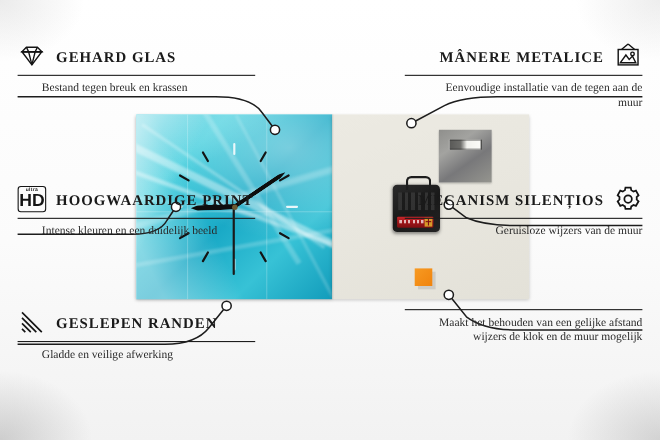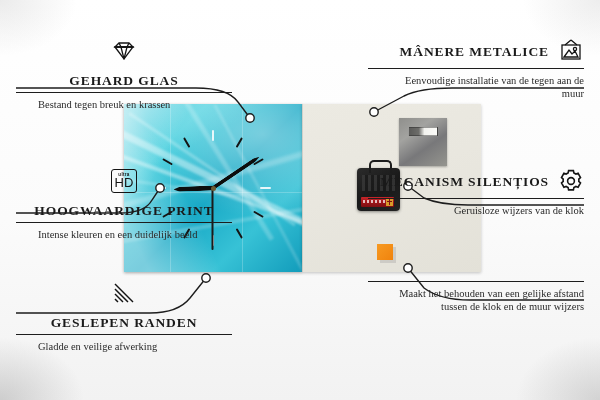--- a/index.html
+++ b/index.html
@@ -90,37 +90,37 @@
   .battery .plus:after{left:1px;top:3px;width:5px;height:1px;}
   .spacer-pad{
     position:absolute;left:74px;top:140px;width:16px;height:16px;
     background:linear-gradient(135deg,#f79a22 0%,#f0830d 100%);
     box-shadow:3px 3px 0 rgba(150,150,150,.30);
   }
 
   
   .callout{position:absolute;width:216px;}
   .callout.right{text-align:right;}
-  .co-head{display:flex;align-items:center;gap:9px;flex-direction:column;}
+  .co-head{display:flex;align-items:center;gap:9px;}
   .callout.right .co-head{flex-direction:row-reverse;}
   .co-title{
     font-size:13.5px;line-height:15px;letter-spacing:.9px;
     font-weight:700;color:#1a1a1a;text-transform:uppercase;
     font-family:"Liberation Serif",serif;
   }
   .rule{height:1.3px;background:#1d1d1d;margin:4px 0 5px;}
   .co-sub{font-size:10.5px;line-height:13px;color:#2a2a2a;font-family:"Liberation Serif",serif;margin-left:22px;}
   .ico{width:26px;height:26px;flex:0 0 26px;display:flex;align-items:center;justify-content:center;}
   .ico svg{display:block;}
   .hd-badge{
     width:26px;height:22px;border:1.6px solid #141414;border-radius:3px;
     display:flex;flex-direction:column;align-items:center;justify-content:center;line-height:1;
   }
   .hd-badge .u{font-size:4.5px;letter-spacing:.3px;font-weight:700;color:#141414;font-family:"Liberation Sans",sans-serif;}
-  .hd-badge .h{font-size:13px;font-weight:400;color:#141414;font-family:"Liberation Sans",sans-serif;margin-top:-1px;}
+  .hd-badge .h{font-size:16px;font-weight:700;color:#141414;font-family:"Liberation Sans",sans-serif;margin-top:-1px;}
 
   
   #c-glass{left:16px;top:38px;}
   #c-print{left:16px;top:168px;}
   #c-edges{left:16px;top:280px;}
   #c-handles{left:368px;top:38px;}
   #c-mech{left:368px;top:168px;}
   #c-spacer{left:368px;top:277px;width:216px;}
 
   .lines{position:absolute;inset:0;pointer-events:none;}
@@ -300,20 +300,20 @@
         <svg width="26" height="26" viewBox="0 0 26 26">
           <g fill="none" stroke="#141414" stroke-width="1.6">
             <path d="M10.6,2.6 h4.8 l.5,2.3 a8,8 0 0 1 2,1.2 l2.2-.8 2.4,4.2 -1.7,1.6 a8,8 0 0 1 0,2.3 l1.7,1.6 -2.4,4.2 -2.2-.8 a8,8 0 0 1 -2,1.2 l-.5,2.3 h-4.8 l-.5-2.3 a8,8 0 0 1 -2-1.2 l-2.2,.8 -2.4-4.2 1.7-1.6 a8,8 0 0 1 0-2.3 l-1.7-1.6 2.4-4.2 2.2,.8 a8,8 0 0 1 2-1.2 Z"></path>
             <circle cx="13" cy="13" r="3.4"></circle>
           </g>
         </svg>
       </span>
       <span class="co-title">MECANISM SILENȚIOS</span>
     </div>
     <div class="rule"></div>
-    <div class="co-sub">Geruisloze wijzers van de klok</div>
+    <div class="co-sub">Geruisloze wijzers van de muur</div>
   </div>
 
   <div class="callout right" id="c-spacer">
     <div class="rule"></div>
-    <div class="co-sub">Maakt het behouden van een gelijke afstand tussen de klok en de muur wijzers</div>
+    <div class="co-sub">Maakt het behouden van een gelijke afstand wijzers de klok en de muur mogelijk</div>
   </div>
 </div>
 
 </body></html>

